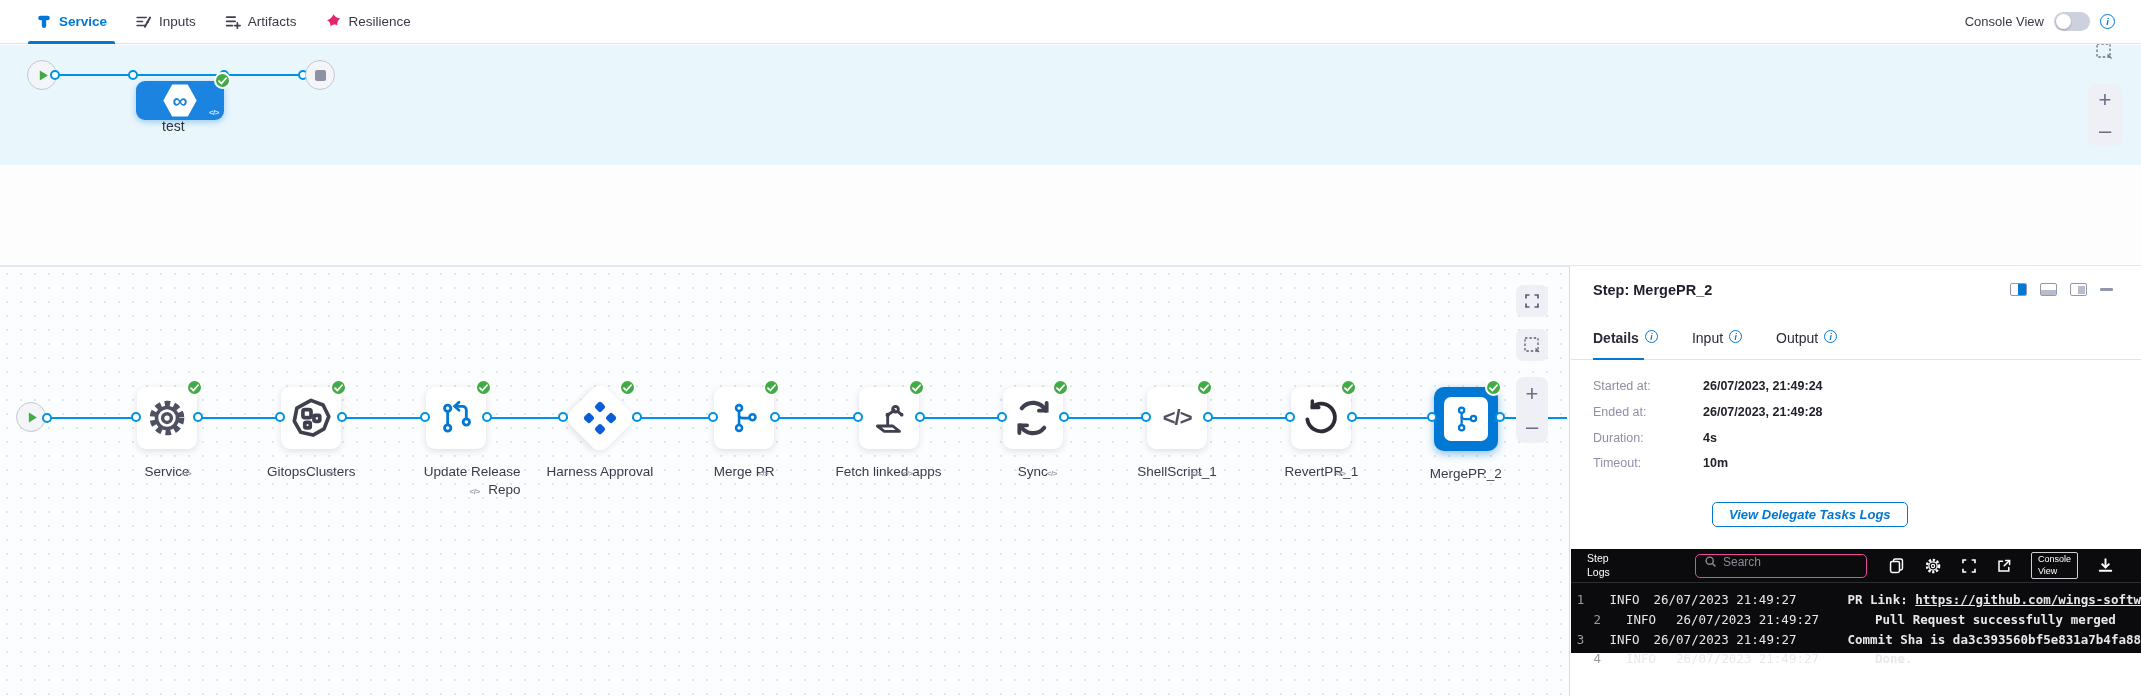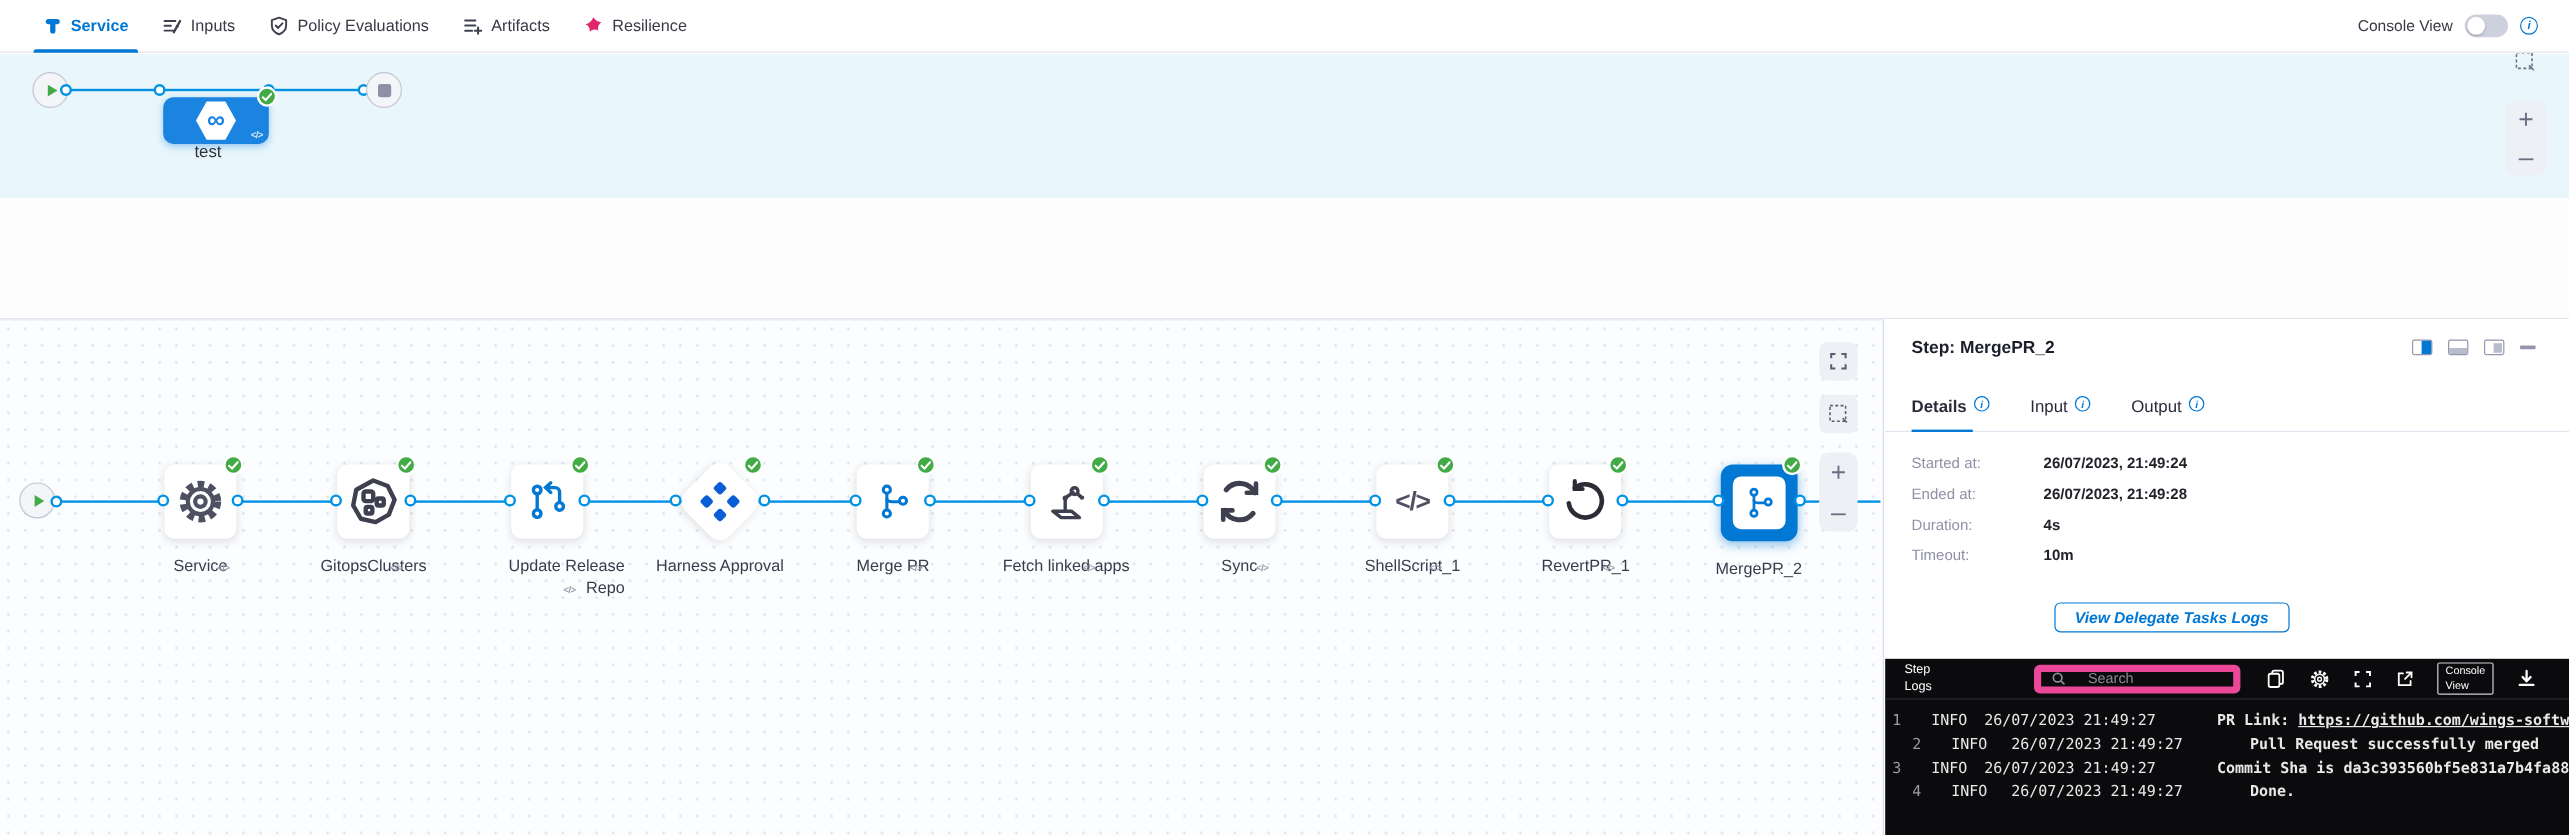--- a/index.html
+++ b/index.html
@@ -100,26 +100,26 @@
   .ptab { display:flex; gap:6px; align-items:flex-start; font-size:14px; color:#2a2b38; position:relative; cursor:pointer; padding-bottom:12px;}
   .ptab.active { font-weight:bold; }
   .ptab.active::after { content:""; position:absolute; left:0; right:14px; bottom:-1px; height:2.5px; background:#0278d5;}
   .drow { position:absolute; left:22px; display:flex; font-size:12.5px; }
   .dlabel { width:110px; color:#8f90a6; }
   .dvalue { color:#22222a; font-weight:bold; }
   .dbtn { position:absolute; left:141px; top:236px; border:1.2px solid #0278d5; color:#0278d5; border-radius:5px;
     font-size:13px; font-weight:bold; padding:4px 16px; background:#fff; cursor:pointer;font-style:italic;}
 
   
-  .console { position:absolute; left:1571px; top:549px; width:570px; height:147px; background:#0b0b0e; color:#e8e8e8; }
+  .console { position:absolute; left:1571px; top:549px; width:570px; height:104px; background:#0b0b0e; color:#e8e8e8; }
   .con-head { position:absolute; left:0; top:0; width:570px; height:34px; border-bottom:1px solid #2c2c33;
     display:flex; align-items:center; }
   .con-title { font-size:10.5px; line-height:1.25; color:#fff; padding-left:16px; width:124px; }
-  .search-box { width:172px; height:24px; border:6px solid #ec4899; border-radius:5px; display:flex; align-items:flex-end;
-    gap:18px; padding:0 8px; background:transparent; }
+  .search-box { width:172px; height:24px; border:1px solid #ec4899; border-radius:5px; display:flex; align-items:flex-start;
+    gap:6px; padding:0 8px; background:transparent; }
   .search-box input { background:transparent; border:none; outline:none; color:#ddd; font-size:12px; width:120px;
     font-family:"Liberation Sans",sans-serif;}
   .search-box input::placeholder { color:#8b8b94; }
   .con-icons { display:flex; align-items:center; gap:19px; margin-left:21px; }
   .con-ic { cursor:pointer; display:flex; align-items:center; }
   .cv-btn { border:1px solid #cfcfd6; border-radius:2px; font-size:9px; line-height:1.3; padding:1px 6px; color:#fff;
     text-align:left; cursor:pointer; background:transparent;}
   .logs { position:absolute; left:0; top:41px; width:570px; height:106px; overflow:hidden;
     font-family:"DejaVu Sans Mono", monospace; font-size:12.5px; }
   .ln { display:flex; height:19.7px; align-items:center; white-space:nowrap; }
@@ -150,29 +150,20 @@
             <path d="M2 8 h5"></path>
             <path d="M2 11.8 h7.5"></path>
             <path d="M9.3 13 L14.2 4.2" stroke-width="1.8"></path>
             <circle cx="12" cy="8.3" r="1.1" fill="#3f404f" stroke="none"></circle>
           </svg>
         </span>
       <span>Inputs</span>
     </div>
     <div class="tab">
       <span class="ticon">
-          <svg width="17" height="17" viewBox="0 0 16 16" fill="none" stroke="#3f404f" stroke-width="1.5" stroke-linejoin="round">
-            <path d="M8 1.6 L13.6 3.5 V7.8 c0 3.5 -2.5 5.8 -5.6 6.8 C4.9 13.6 2.4 11.3 2.4 7.8 V3.5 Z"></path>
-            <path d="M5.4 7.8 l1.9 1.9 3.4 -3.6" stroke-linecap="round"></path>
-          </svg>
-        </span>
-      <span>Policy Evaluations</span>
-    </div>
-    <div class="tab">
-      <span class="ticon">
           <svg width="17" height="17" viewBox="0 0 16 16" fill="none" stroke="#3f404f" stroke-width="1.6" stroke-linecap="round">
             <path d="M2.5 3.8 h8"></path>
             <path d="M2.5 7.8 h8"></path>
             <path d="M2.5 11.8 h5.5"></path>
             <path d="M12.6 9.3 v5"></path>
             <path d="M10.1 11.8 h5"></path>
           </svg>
         </span>
       <span>Artifacts</span>
     </div>

